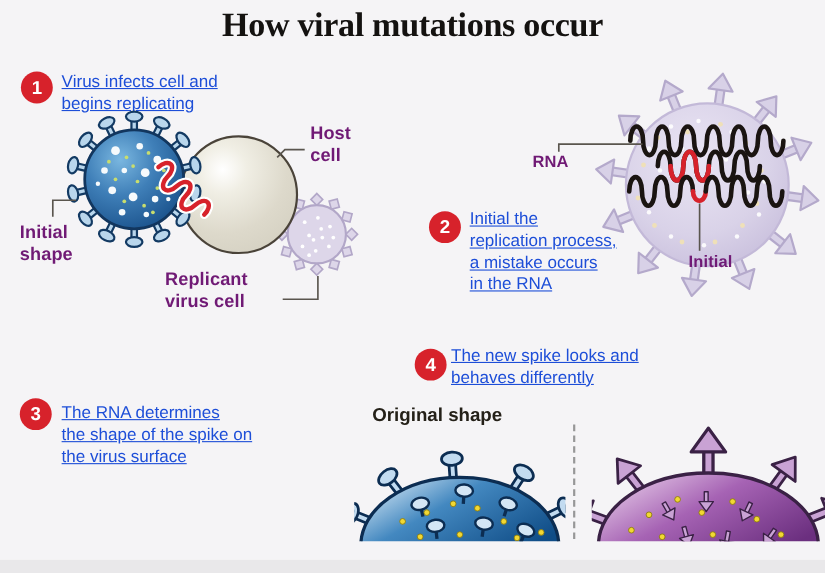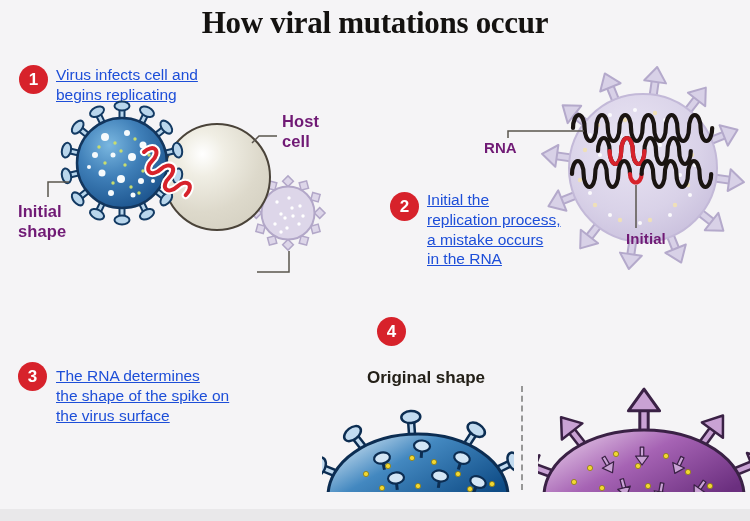--- a/index.html
+++ b/index.html
@@ -50,20 +50,22 @@
 replication process,
 a mistake occurs
 in the RNA</div>
 
   <div class="abs badge" style="left:18px;top:362px;">3</div>
   <div class="abs step-text" style="left:56px;top:366px;width:235px;">The RNA determines
 the shape of the spike on
 the virus surface</div>
 
   <div class="abs badge" style="left:377px;top:317px;">4</div>
+  <div class="abs step-text" style="left:410px;top:314px;width:235px;">The new spike looks and
+behaves differently</div>
 
   <svg class="abs" style="left:247px;top:170px;" width="82" height="82" viewBox="0 0 82 82">
     <defs>
       <g id="rspike" fill="#ddd6e9" stroke="#b2a7c8" stroke-width="1.5">
         <rect x="-3.8" y="-35.5" width="7.6" height="7.6" transform="rotate(45 0 -31.7)"></rect>
       </g>
     </defs>
     <g transform="translate(41,43)">
       <use href="#rspike"></use>
         <use href="#rspike" transform="rotate(30)"></use>
@@ -328,17 +330,19 @@
       <path d="M257,272 L289,272 L289,251"></path>
       <path d="M508,138 L508,131 L584,131"></path>
       <path d="M636,185 L636,228"></path>
     </g>
   </svg>
 
   <div class="abs callout" style="left:18px;top:202px;">Initial
 shape</div>
   <div class="abs callout" style="left:282px;top:112px;">Host
 cell</div>
+  <div class="abs callout" style="left:150px;top:245px;">Replicant
+virus cell</div>
   <div class="abs callout big" style="left:484px;top:139px;">RNA</div>
   <div class="abs callout big" style="left:626px;top:230px;">Initial</div>
-  <div class="abs shape-label" style="left:310px;top:368px;width:175px;text-align:right;">Original shape</div>
+  <div class="abs shape-label" style="left:310px;top:368px;width:175px;">Original shape</div>
 
 </div>
 
 </body></html>

